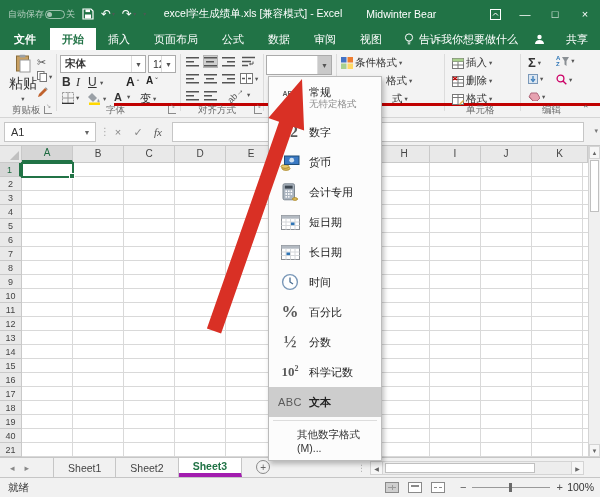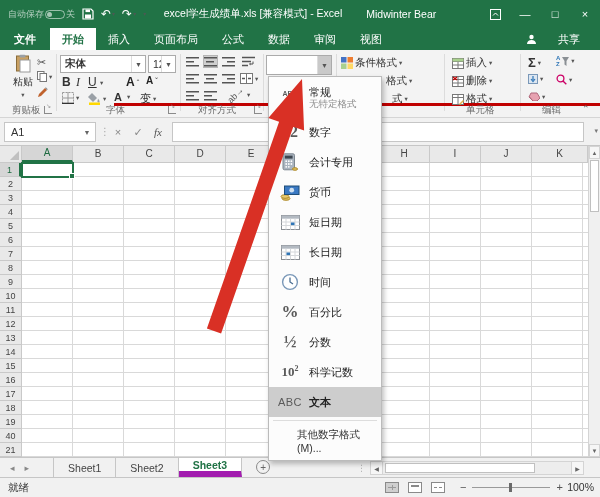--- a/index.html
+++ b/index.html
@@ -18,21 +18,21 @@
   .tb-title { position:absolute; left:0; right:0; top:0; height:28px; display:flex; align-items:center; justify-content:center; gap:24px; font-size:10.5px; pointer-events:none; }
   .winbtns { position:absolute; right:0; top:0; height:28px; display:flex; align-items:center; }
   .winbtn { width:30px; height:28px; display:flex; align-items:center; justify-content:center; font-size:11px; color:#fff; }
 
   
   .tabrow { position:absolute; left:0; top:28px; width:600px; height:22px; background:#217346; display:flex; align-items:stretch; color:#fff; }
   .rtab { padding:0 12px; display:flex; align-items:center; font-size:11px; cursor:default; }
   .rtab.file { background:#217346; font-weight:bold; padding:0 14px; }
   .rtab.active { background:#fff; color:#217346; font-weight:bold; }
   .tellme { display:flex; align-items:center; gap:5px; padding:0 10px; font-size:11px; }
-  .share { position:absolute; right:8px; top:0; height:22px; display:flex; align-items:center; gap:21px; padding:0 12px; font-size:11px;font-family:Liberation Mono, monospace; }
+  .share { position:absolute; right:0; top:0; height:22px; display:flex; align-items:center; gap:21px; padding:0 12px; font-size:11px;font-family:Liberation Mono, monospace; }
 
   
   .ribbon { position:absolute; left:0; top:50px; width:600px; height:68px; background:#f3f3f3; border-bottom:1px solid #d5d5d5; font-size:10.5px; }
   .gsep { position:absolute; top:4px; bottom:6px; width:1px; background:#dcdcdc; }
   .glabel { position:absolute; top:54px; font-size:9.5px; color:#6a6a6a; }
   .launcher { position:absolute; top:56px; width:8px; height:8px; border-left:1px solid #8a8a8a; border-bottom:1px solid #8a8a8a; }
   .launcher::after { content:"↘"; position:absolute; left:1px; top:-4px; font-size:6px; color:#8a8a8a; }
   .collapse { position:absolute; left:582px; top:54px; font-size:9px; color:#666; }
   .combo { position:absolute; background:#fff; border:1px solid #ababab; display:flex; align-items:center; font-size:10.5px; }
   .combo .cval { flex:1; padding-left:4px; overflow:hidden; white-space:nowrap; }
@@ -82,21 +82,21 @@
   .vs-btn { height:13px; display:flex; align-items:center; justify-content:center; font-size:6px; color:#666; border:1px solid #d4d4d4; background:#f6f6f6; }
   .vs-thumb { position:absolute; left:1px; right:1px; top:14px; height:52px; background:#fff; border:1px solid #c0c0c0; }
   .vs-bot { position:absolute; left:0; right:0; bottom:0; }
 
   
   .sheetbar { position:absolute; left:0; top:457px; width:600px; height:20px; background:#f1f1f1; border-top:1px solid #c6c6c6; display:flex; align-items:stretch; }
   .snav { display:flex; align-items:center; gap:10px; padding:0 10px 0 10px; color:#888; font-size:9px; }
   .stabs { display:flex; align-items:stretch; margin-left:14px; }
   .stab { padding:0 14px; display:flex; align-items:center; font-size:10.5px; color:#444; border-right:1px solid #c6c6c6; }
   .stab:first-child { border-left:1px solid #c6c6c6; }
-  .stab.active { background:#fff; color:#217346; font-weight:bold; border-bottom:6px solid #a21caf; }
+  .stab.active { background:#fff; color:#217346; font-weight:bold; border-bottom:4px solid #a21caf; }
   .addsheet { width:14px; height:14px; border:1px solid #8a8a8a; border-radius:50%; display:flex; align-items:center; justify-content:center; font-size:10px; color:#666; margin:2px 0 0 14px; }
   .hsplit { position:absolute; left:357px; top:5px; color:#b5b5b5; font-size:9px; }
   .hscroll { position:absolute; left:370px; top:3px; width:214px; height:14px; display:flex; align-items:stretch; }
   .hs-btn { width:13px; background:#f6f6f6; border:1px solid #d4d4d4; display:flex; align-items:center; justify-content:center; font-size:6px; color:#666; }
   .hs-track { flex:1; background:#ededed; border-top:1px solid #d4d4d4; border-bottom:1px solid #d4d4d4; position:relative; }
   .hs-thumb { position:absolute; left:2px; top:1px; bottom:1px; width:150px; background:#fff; border:1px solid #c0c0c0; }
 
   
   .statusbar { position:absolute; left:0; top:477px; width:600px; height:20px; background:#f1f1f1; border-top:1px solid #c6c6c6; }
   .ready { position:absolute; left:8px; top:3px; font-size:10.5px; color:#333; }
@@ -176,20 +176,27 @@
     <span class="rtab file">文件</span>
     <span id="rtabs" style="display:flex;">
         <span class="rtab active">开始</span>
         <span class="rtab">插入</span>
         <span class="rtab">页面布局</span>
         <span class="rtab">公式</span>
         <span class="rtab">数据</span>
         <span class="rtab">审阅</span>
         <span class="rtab">视图</span>
       </span>
+    <span class="tellme">
+      <svg width="10" height="13" viewBox="0 0 10 13">
+          <circle cx="5" cy="4.5" r="3.6" fill="none" stroke="#fff"></circle>
+          <path d="M3.5 9h3M3.8 10.8h2.4" stroke="#fff"></path>
+        </svg>
+      <span>告诉我你想要做什么</span>
+    </span>
     <span class="share">
       <svg width="11" height="11" viewBox="0 0 11 11">
           <circle cx="5.5" cy="3" r="2.2" fill="#fff"></circle>
           <path d="M1 10c0-2.5 2-4 4.5-4s4.5 1.5 4.5 4z" fill="#fff"></path>
         </svg>
       <span>共享</span>
     </span>
   </div>
 
   <div class="ribbon">
@@ -199,21 +206,21 @@
       <div class="gsep" style="left:336px;"></div>
     <div class="gsep" style="left:444px;"></div>
       <div class="gsep" style="left:520px;"></div>
 
     <div class="rbtn" style="left:8px; top:4px; flex-direction:column; width:30px;">
       <svg width="17" height="19" viewBox="0 0 17 19">
         <rect x="1.5" y="2" width="12" height="15" fill="#c9a063" stroke="#8a6d3b"></rect>
         <rect x="4.5" y="0.8" width="6" height="2.8" rx="1" fill="#9aa0a6"></rect>
         <rect x="5" y="6" width="10" height="12" fill="#fff" stroke="#999"></rect>
       </svg>
-      <span style="font-size:10px;">粘贴</span>
+      <span style="font-size:14px;">粘贴</span>
       <span class="dd">▾</span>
     </div>
     <span class="rbtn" style="left:37px; top:6px; font-size:11px; color:#555;">✂</span>
     <span class="rbtn" style="left:37px; top:21px;">
       <svg width="10" height="11" viewBox="0 0 10 11">
           <rect x="0.5" y="0.5" width="6.5" height="8" fill="#fff" stroke="#777"></rect>
           <rect x="3" y="2.5" width="6.5" height="8" fill="#fff" stroke="#777"></rect>
         </svg>
       <span class="dd">▾</span>
     </span>
@@ -516,20 +523,33 @@
       <div class="mi">
         <span class="mi-ic">
           <span class="mi-big">12</span>
         </span>
         <span class="mi-text">
           <span class="mi-label">数字</span>
         </span>
       </div>
       <div class="mi">
         <span class="mi-ic">
+          <svg width="20" height="17" viewBox="0 0 20 17">
+            <ellipse cx="6" cy="14.5" rx="4" ry="1.8" fill="#e0c060" stroke="#b08d2e"></ellipse>
+            <ellipse cx="5" cy="12.5" rx="4" ry="1.8" fill="#e8cb70" stroke="#b08d2e"></ellipse>
+            <rect x="4.5" y="2" width="14.5" height="8.5" fill="#3a79c3" stroke="#1f4e79"></rect>
+            <circle cx="11.7" cy="6.2" r="2.4" fill="#cfe0f0"></circle>
+          </svg>
+        </span>
+        <span class="mi-text">
+          <span class="mi-label">货币</span>
+        </span>
+      </div>
+      <div class="mi">
+        <span class="mi-ic">
           <svg width="16" height="18" viewBox="0 0 16 18">
             <rect x="1" y="0.8" width="11.5" height="16" rx="1.5" fill="#aab4bf" stroke="#7d8790"></rect>
             <rect x="2.8" y="2.6" width="7.8" height="3" fill="#3c4650"></rect>
             <g fill="#fff">
               <circle cx="4.2" cy="8.2" r="0.9"></circle>
               <circle cx="6.8" cy="8.2" r="0.9"></circle>
               <circle cx="9.4" cy="8.2" r="0.9"></circle>
               <circle cx="4.2" cy="11" r="0.9"></circle>
               <circle cx="6.8" cy="11" r="0.9"></circle>
               <circle cx="9.4" cy="11" r="0.9"></circle>
@@ -538,33 +558,20 @@
             </g>
             <ellipse cx="13" cy="16" rx="2.6" ry="1.3" fill="#e0c060" stroke="#b08d2e"></ellipse>
           </svg>
         </span>
         <span class="mi-text">
           <span class="mi-label">会计专用</span>
         </span>
       </div>
       <div class="mi">
         <span class="mi-ic">
-          <svg width="20" height="17" viewBox="0 0 20 17">
-            <ellipse cx="6" cy="14.5" rx="4" ry="1.8" fill="#e0c060" stroke="#b08d2e"></ellipse>
-            <ellipse cx="5" cy="12.5" rx="4" ry="1.8" fill="#e8cb70" stroke="#b08d2e"></ellipse>
-            <rect x="4.5" y="2" width="14.5" height="8.5" fill="#3a79c3" stroke="#1f4e79"></rect>
-            <circle cx="11.7" cy="6.2" r="2.4" fill="#cfe0f0"></circle>
-          </svg>
-        </span>
-        <span class="mi-text">
-          <span class="mi-label">货币</span>
-        </span>
-      </div>
-      <div class="mi">
-        <span class="mi-ic">
           <svg width="19" height="16" viewBox="0 0 19 16">
             <rect x="0.5" y="1.5" width="18" height="14" fill="#fff" stroke="#8a8f94"></rect>
             <rect x="0.5" y="1.5" width="18" height="3.2" fill="#b3bac2"></rect>
             <path d="M5 4.7v11M9.5 4.7v11M14 4.7v11M.5 8h18M.5 11.5h18" stroke="#d5d8db"></path>
             <rect x="10" y="8.5" width="3.5" height="2.6" fill="#2e75b6"></rect>
           </svg>
         </span>
         <span class="mi-text">
           <span class="mi-label">短日期</span>
         </span>

